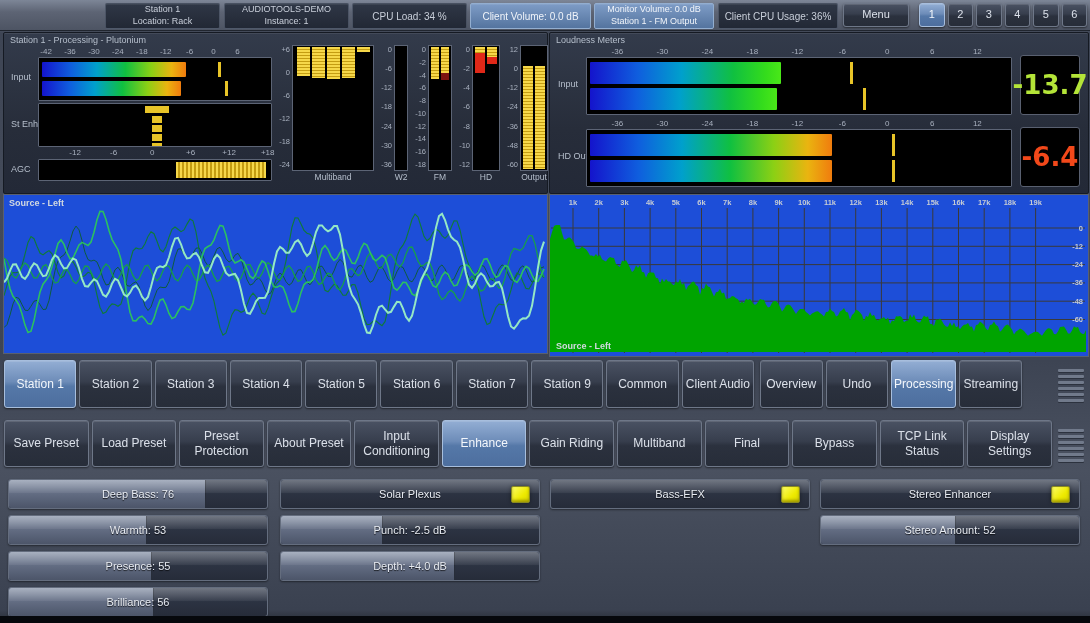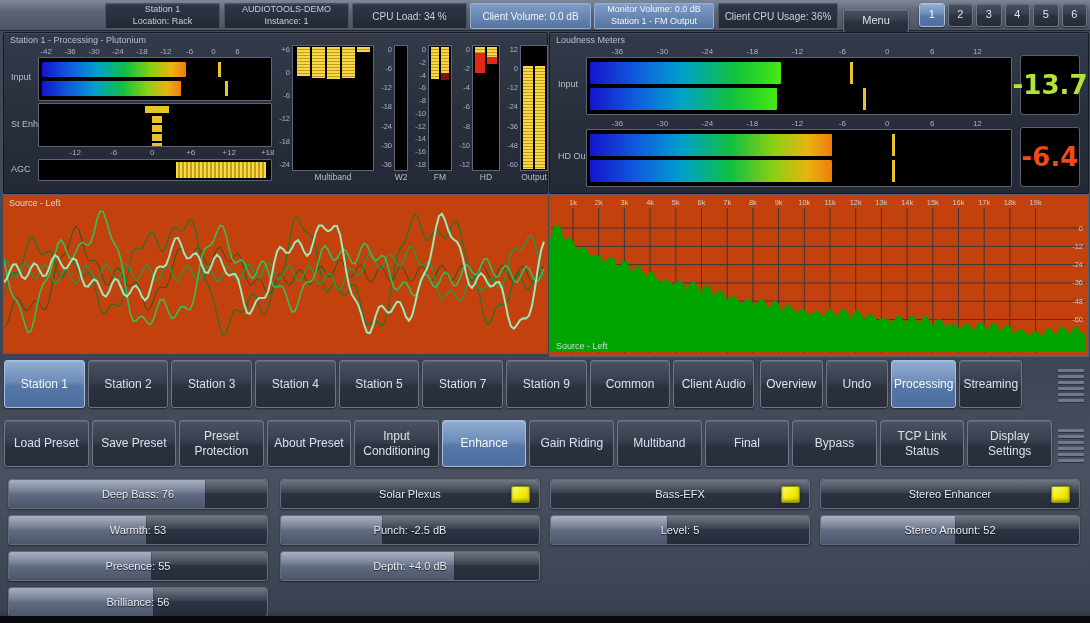--- a/index.html
+++ b/index.html
@@ -34,42 +34,42 @@
   .btn.active{background:linear-gradient(180deg,#93aed4 0%,#6d8cb8 45%,#5578a8 55%,#4d6e9e 100%);
     border-color:#a7bedd;color:#f3f7fc;}
   
   #topbar{position:absolute;left:0;top:0;width:1090px;height:30px;
     background:linear-gradient(180deg,#7d8697 0%,#5d6474 40%,#4d5463 100%);border-bottom:1px solid #20252e;}
   .info{position:absolute;top:3px;height:24px;display:flex;flex-direction:column;align-items:center;justify-content:center;
     background:linear-gradient(180deg,#2f3746,#222835);border:1px solid rgba(120,130,150,.45);border-radius:2px;
     color:#c9cfda;font-size:9px;line-height:1.3;text-align:center;box-shadow:inset 0 1px 0 rgba(255,255,255,.07);}
   .info.one{font-size:10px;}
   .info.blue{background:linear-gradient(180deg,#7e9cc6,#54749f);border-color:#93aed0;color:#f0f4fa;}
-  #menu-btn{position:absolute;left:843px;top:9px;width:66px;height:24px;font-size:11px;}
+  #menu-btn{position:absolute;left:843px;top:3px;width:66px;height:24px;font-size:11px;}
   #pages{position:absolute;left:919px;top:3px;width:168px;height:24px;display:flex;gap:3px;}
   #pages .btn{flex:1;font-size:11px;padding:0;}
   
   #vmeters{position:absolute;left:272px;top:12px;width:270px;height:140px;display:flex;gap:4px;justify-content:flex-start;}
   .vgroup{display:flex;}
   .vscale{display:flex;flex-direction:column;justify-content:space-between;align-items:flex-end;height:124px;font-size:7.5px;color:#a9b1bf;padding-right:2px;min-width:14px;}
   .vwrap{display:flex;flex-direction:column;}
   .vmbox{position:relative;background:#000;border:1px solid #5c6475;height:124px;overflow:hidden;}
   .vlabel{text-align:center;font-size:8.5px;color:#b6bfcc;margin-top:1px;}
   .vbar{position:absolute;}
   .vseg{width:100%;}
   
   #loud-rows{position:absolute;left:6px;top:14px;width:526px;height:144px;}
   .lrow{position:absolute;left:0;width:100%;height:70px;}
   .lscale{left:30px;width:424px;top:0;}
   .rowlabel{position:absolute;left:2px;top:32px;font-size:9px;color:#b6bfcc;}
   .lbox{left:30px;top:10px;width:424px;height:56px;}
   .valuebox{position:absolute;left:464px;top:8px;width:58px;height:58px;background:#000;border:1px solid #596070;border-radius:3px;
     display:flex;align-items:center;justify-content:center;font-family:"DejaVu Sans",sans-serif;font-weight:bold;font-size:26px;}
   
-  .blackpanel{position:absolute;background:#c2410c;border:1px solid #596070;overflow:hidden;}
+  .blackpanel{position:absolute;background:#1d4ed8;border:1px solid #596070;overflow:hidden;font-weight:bold;}
   .overlay-label{position:absolute;font-size:9px;color:#d2d9e0;z-index:3;}
   
   #station-row,#function-row{position:absolute;left:0;width:1090px;}
   #station-row{top:358px;height:56px;}
   #function-row{top:418px;height:52px;}
   #station-tabs{position:absolute;left:4px;top:2px;width:750px;height:48px;display:flex;gap:3px;}
   #view-tabs{position:absolute;left:760px;top:2px;width:262px;height:48px;display:flex;gap:3px;}
   #function-tabs{position:absolute;left:4px;top:2px;width:1048px;height:47px;display:flex;gap:3px;}
   .btn.tab{flex:1;font-size:12px;}
   .grip{position:absolute;left:1058px;top:8px;width:26px;height:34px;cursor:pointer;}
@@ -410,20 +410,21 @@
     <div class="overlay-label" style="left:6px;bottom:5px;">Source - Left</div>
   </div>
 
   <div id="station-row">
     <div id="station-tabs">
         <button class="btn tab active">Station 1</button>
         <button class="btn tab">Station 2</button>
         <button class="btn tab">Station 3</button>
         <button class="btn tab">Station 4</button>
         <button class="btn tab">Station 5</button>
+        <button class="btn tab">Station 6</button>
         <button class="btn tab">Station 7</button>
         <button class="btn tab">Station 9</button>
         <button class="btn tab">Common</button>
         <button class="btn tab">Client Audio</button>
       </div>
     <div id="view-tabs">
         <button class="btn tab">Overview</button>
         <button class="btn tab">Undo</button>
         <button class="btn tab active">Processing</button>
         <button class="btn tab">Streaming</button>
@@ -433,22 +434,22 @@
         <div></div>
         <div></div>
         <div></div>
         <div></div>
         <div></div>
       </div>
   </div>
 
   <div id="function-row">
     <div id="function-tabs">
+        <button class="btn tab">Save Preset</button>
         <button class="btn tab">Load Preset</button>
-        <button class="btn tab">Save Preset</button>
         <button class="btn tab">Preset Protection</button>
         <button class="btn tab">About Preset</button>
         <button class="btn tab">Input Conditioning</button>
         <button class="btn tab active">Enhance</button>
         <button class="btn tab">Gain Riding</button>
         <button class="btn tab">Multiband</button>
         <button class="btn tab">Final</button>
         <button class="btn tab">Bypass</button>
         <button class="btn tab">TCP Link Status</button>
         <button class="btn tab">Display Settings</button>
@@ -489,24 +490,20 @@
         <div class="clabel">Punch: -2.5 dB</div>
       </div>
       <div class="ctl" style="left: 280px; top: 74px;">
         <div class="fill" style="width: 67%;"></div>
         <div class="clabel">Depth: +4.0 dB</div>
       </div>
       <div class="ctl" style="left: 550px; top: 2px;">
         <div class="clabel">Bass-EFX</div>
         <div class="led"></div>
       </div>
-      <div class="ctl" style="left: 550px; top: 38px;">
-        <div class="fill" style="width: 45%;"></div>
-        <div class="clabel">Level: 5</div>
-      </div>
       <div class="ctl" style="left: 820px; top: 2px;">
         <div class="clabel">Stereo Enhancer</div>
         <div class="led"></div>
       </div>
       <div class="ctl" style="left: 820px; top: 38px;">
         <div class="fill" style="width: 52%;"></div>
         <div class="clabel">Stereo Amount: 52</div>
       </div>
     </div>
 

